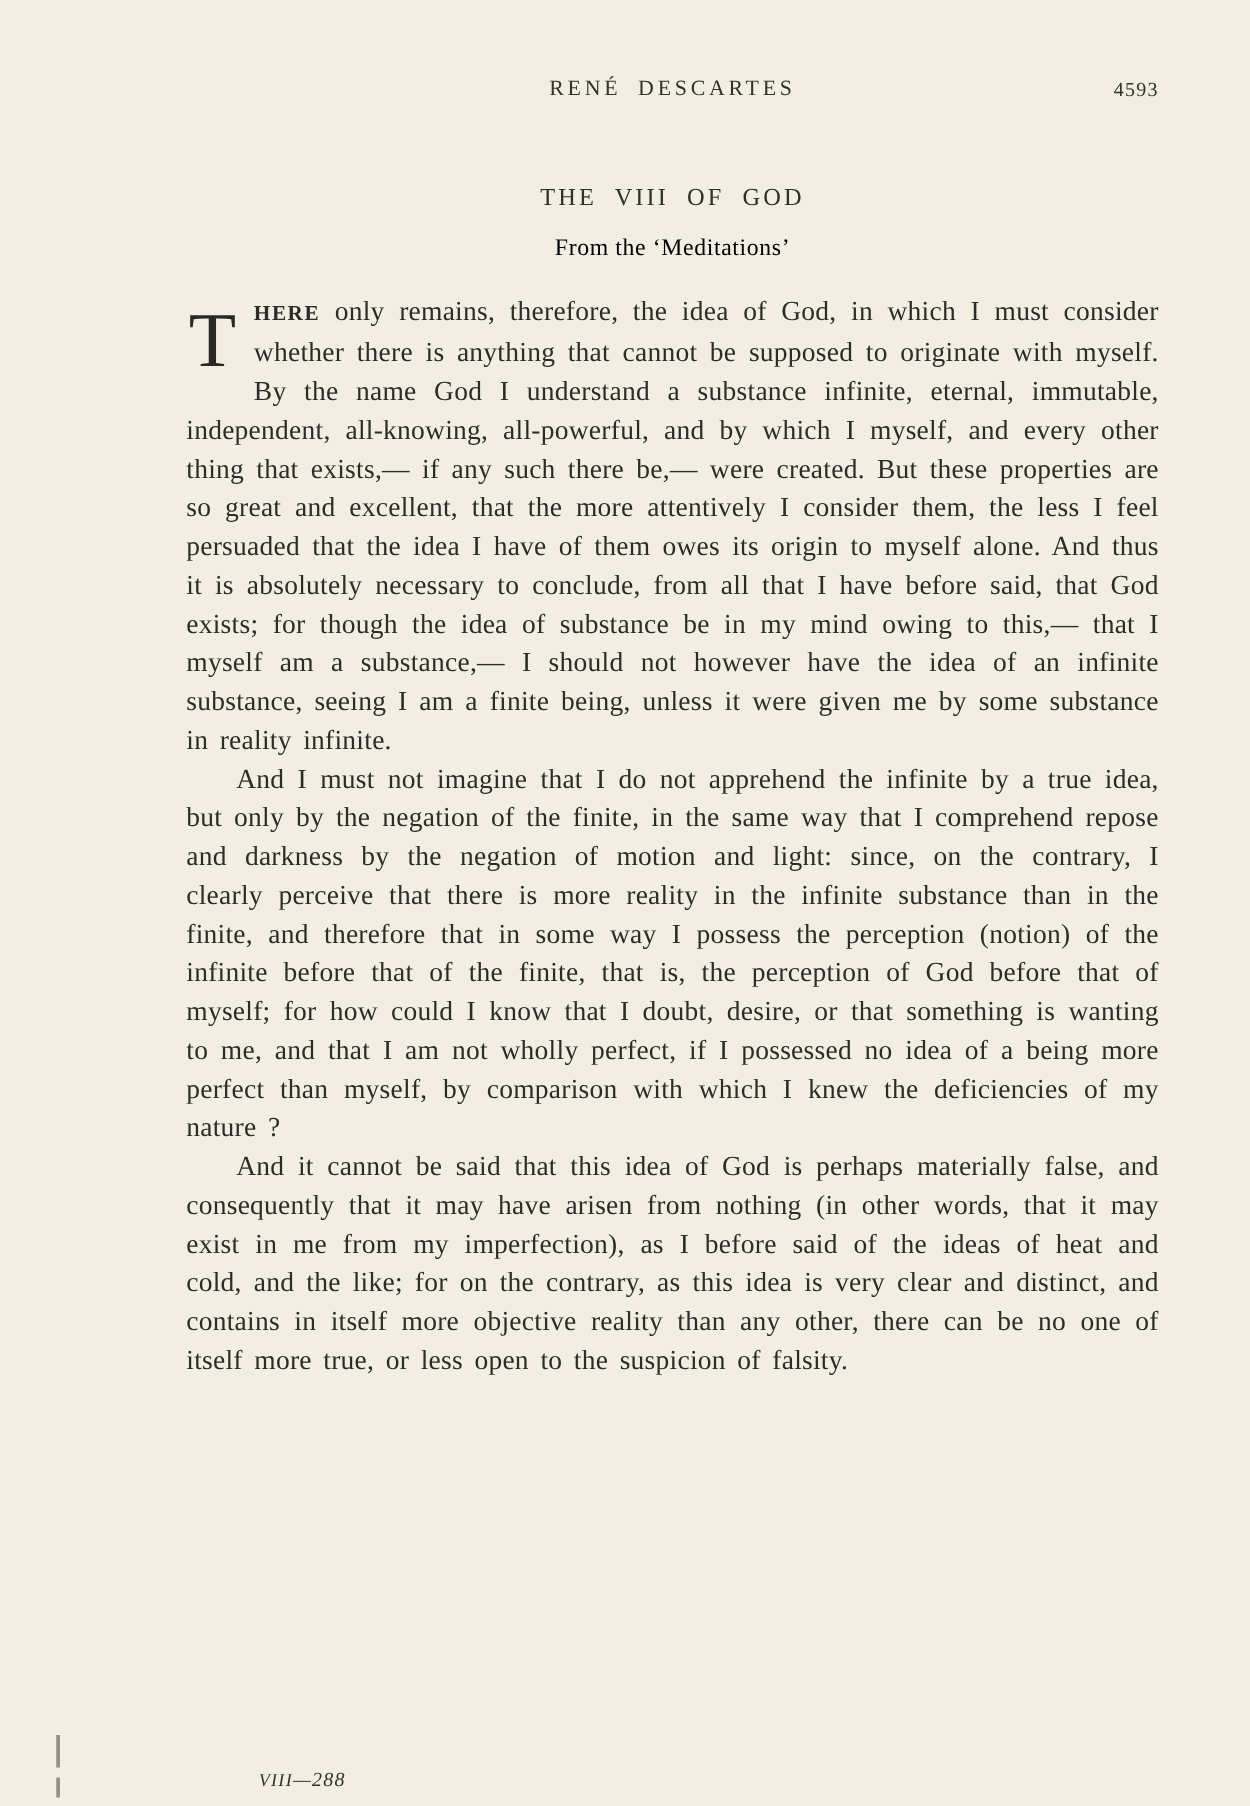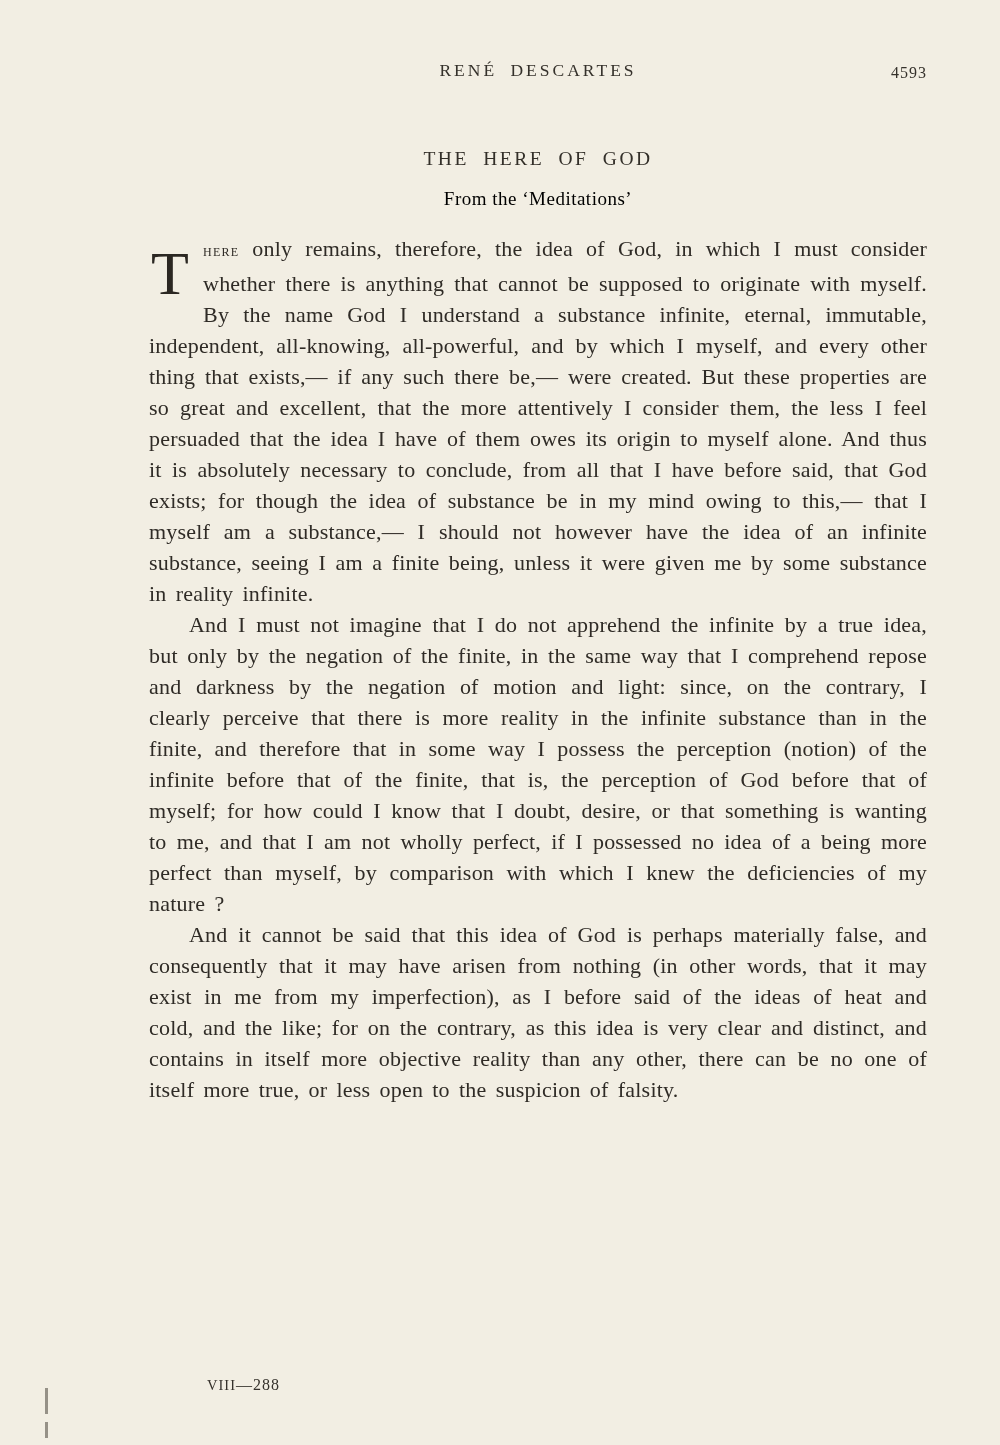--- a/index.html
+++ b/index.html
@@ -90,30 +90,32 @@
   }
   .dropcap {
     float: left;
     font-size: 62px;
     line-height: 80px;
     height: 88px;
     padding: 0 14px 0 2px;
     color: #2b2722;
   }
   .lead-caps {
-    font-size: 12px;
+    font-size: 17px;
     letter-spacing: 1.2px;
+    font-weight: bold;
   }
   .signature-line {
     position: absolute;
     left: 163px;
-    top: 1376px;
+    top: 1416px;
     font-size: 16px;
     letter-spacing: 1px;
     color: #35312b;
+    font-style: italic;
   }
   .signature-line .roman {
     font-size: 14.5px;
   }
   .scan-mark {
     position: absolute;
     left: 1px;
     top: 1388px;
     width: 3px;
     height: 26px;
@@ -128,21 +130,21 @@
 </head>
 <body>
 
 <div class="page">
 
   <div class="running-head">
     <span class="running-author">RENÉ DESCARTES</span>
     <span class="running-pageno">4593</span>
   </div>
 
-  <h1 class="chapter-title">THE HERE OF GOD</h1>
+  <h1 class="chapter-title">THE VIII OF GOD</h1>
 
   <h2 class="chapter-subtitle">From the ‘Meditations’</h2>
 
   <div class="body-text">
     <p>
       <span class="dropcap">T</span><span class="lead-caps">HERE</span>
       <span>only remains, therefore, the idea of God, in which I must consider whether there is anything that cannot be supposed to originate with myself.  By the name God I understand a substance infinite, eternal, immutable, independent, all-knowing, all-powerful, and by which I myself, and every other thing that exists,— if any such there be,— were created.  But these properties are so great and excellent, that the more attentively I consider them, the less I feel persuaded that the idea I have of them owes its origin to myself alone.  And thus it is absolutely necessary to conclude, from all that I have before said, that God exists; for though the idea of substance be in my mind owing to this,— that I myself am a substance,— I should not however have the idea of an infinite substance, seeing I am a finite being, unless it were given me by some substance in reality infinite.</span>
     </p>
     <p class="indent">And I must not imagine that I do not apprehend the infinite by a true idea, but only by the negation of the finite, in the same way that I comprehend repose and darkness by the negation of motion and light: since, on the contrary, I clearly perceive that there is more reality in the infinite substance than in the finite, and therefore that in some way I possess the perception (notion) of the infinite before that of the finite, that is, the perception of God before that of myself; for how could I know that I doubt, desire, or that something is wanting to me, and that I am not wholly perfect, if I possessed no idea of a being more perfect than myself, by comparison with which I knew the deficiencies of my nature ?</p>
     <p class="indent">And it cannot be said that this idea of God is perhaps materially false, and consequently that it may have arisen from nothing (in other words, that it may exist in me from my imperfection), as I before said of the ideas of heat and cold, and the like; for on the contrary, as this idea is very clear and distinct, and contains in itself more objective reality than any other, there can be no one of itself more true, or less open to the suspicion of falsity.</p>

